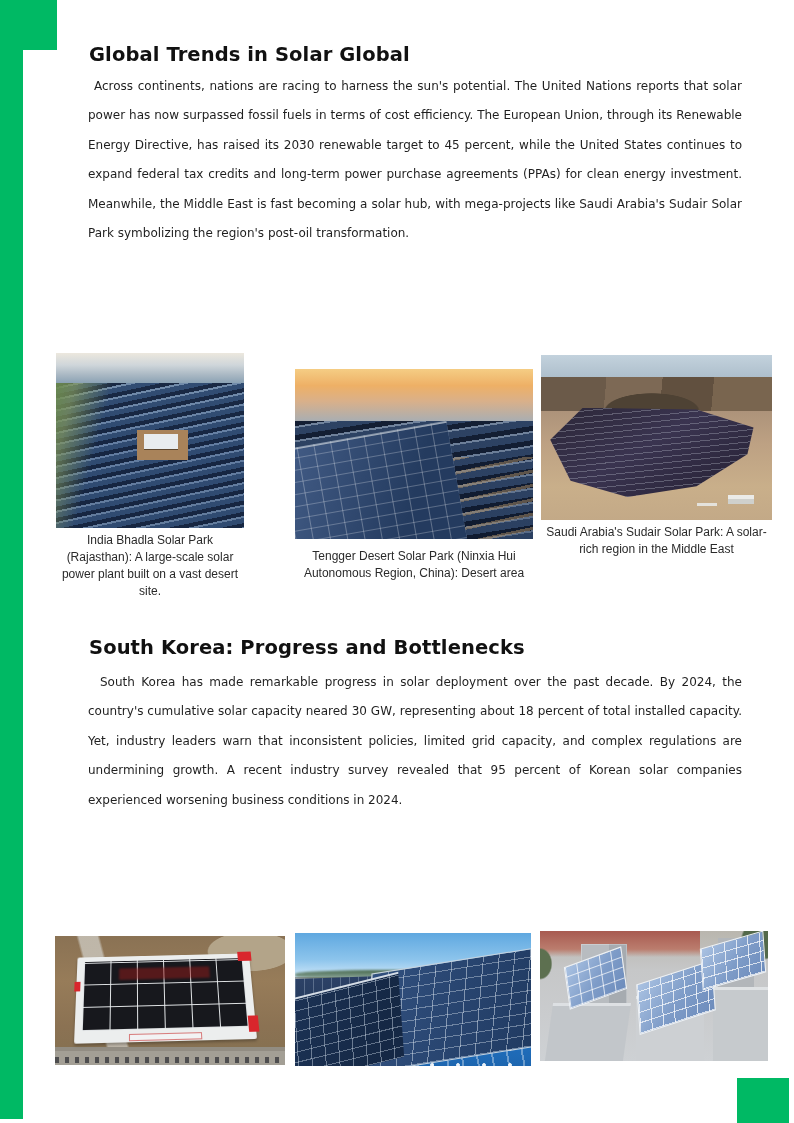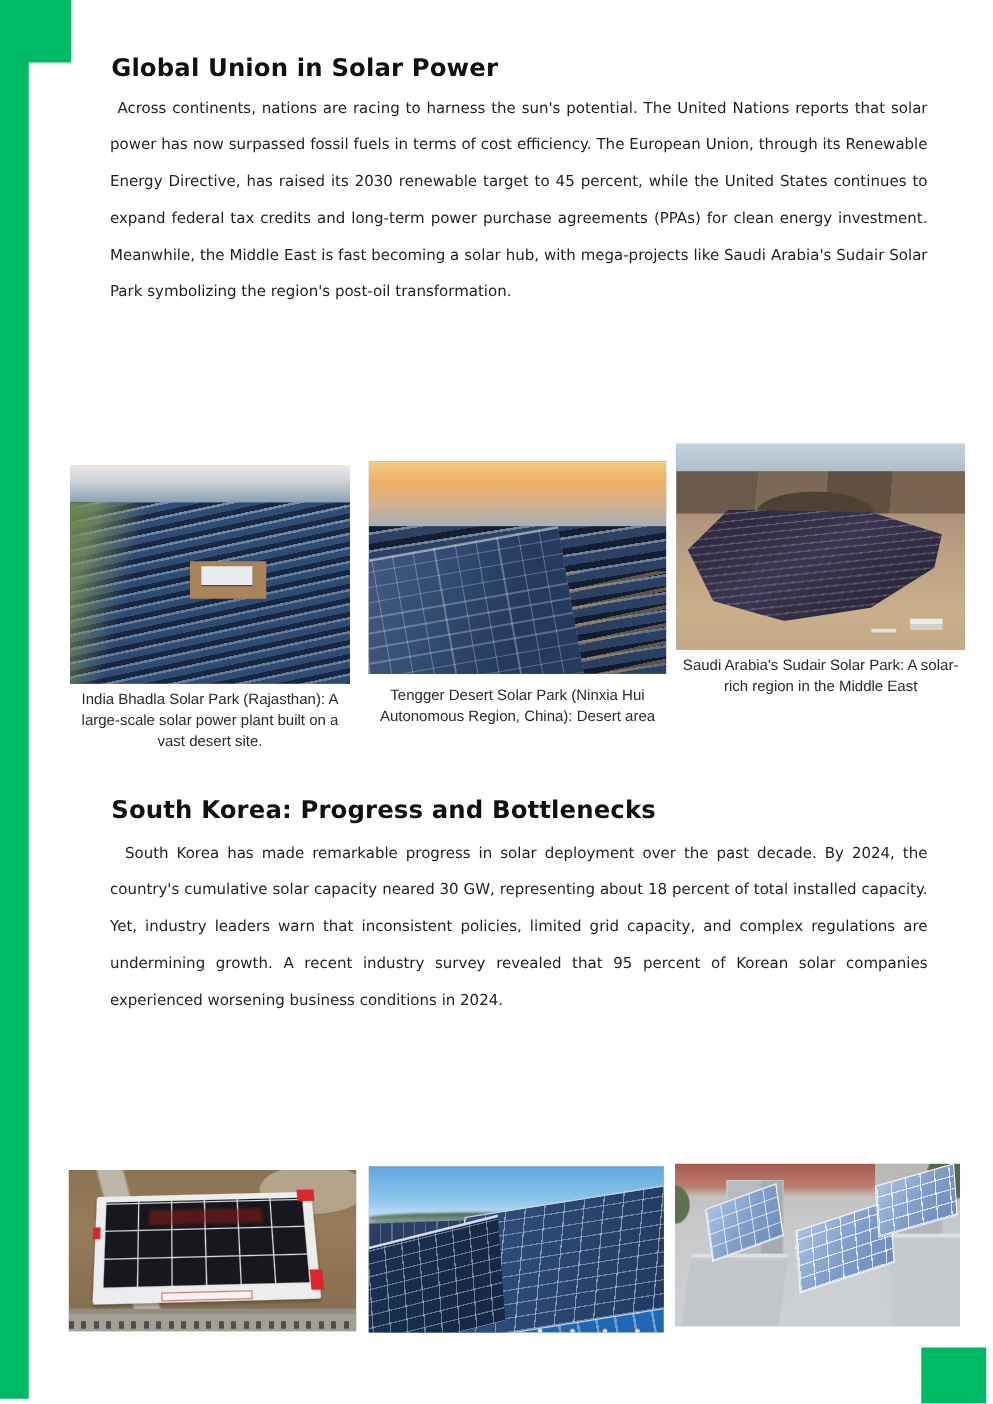--- a/index.html
+++ b/index.html
@@ -18,21 +18,21 @@
   .h1a{top:43px;}
   .h1b{top:636px;}
   .para{position:absolute;left:88px;width:654px;font-size:12px;line-height:29.4px;
         text-align:justify;color:#1f1f1f;}
   .para1{top:72px;text-indent:6px;}
   .para2{top:668px;text-indent:12px;}
   .note{position:absolute;left:88px;top:896px;width:654px;font-size:16px;line-height:29.4px;color:#1f1f1f;}
 
   
   .fig{position:absolute;}
-  .fig1{left:56px;top:372px;width:224px;}
+  .fig1{left:56px;top:353px;width:188px;}
   .fig2{left:295px;top:369px;width:238px;}
   .fig3{left:541px;top:355px;width:231px;}
   .photo{position:relative;overflow:hidden;background:#8fa3b5;}
   .fig1 .photo{height:175px;}
   .fig2 .photo{height:170px;}
   .fig3 .photo{height:165px;}
   .cap{font-family:"Liberation Sans",sans-serif;font-size:12px;line-height:17px;
        text-align:center;color:#2a2a2a;}
   .fig1 .cap{margin-top:4px;}
   .fig2 .cap{margin-top:9px;}
@@ -169,21 +169,21 @@
 </style>
 </head>
 <body>
 
 <div class="page">
 
   <div class="deco deco-leftbar"></div>
   <div class="deco deco-corner"></div>
   <div class="deco deco-bottomright"></div>
 
-  <div class="h1 h1a">Global Union in Solar Power</div>
+  <div class="h1 h1a">Global Trends in Solar Global</div>
   <div class="para para1">Across continents, nations are racing to harness the sun's potential. The United Nations reports that solar power has now surpassed fossil fuels in terms of cost efficiency. The European Union, through its Renewable Energy Directive, has raised its 2030 renewable target to 45 percent, while the United States continues to expand federal tax credits and long-term power purchase agreements (PPAs) for clean energy investment. Meanwhile, the Middle East is fast becoming a solar hub, with mega-projects like Saudi Arabia's Sudair Solar Park symbolizing the region's post-oil transformation.</div>
 
   <figure class="fig fig1" style="margin:0">
     <div class="photo">
       <div class="layer bh-sky"></div>
       <div class="layer bh-panels"></div>
       <div class="layer bh-green"></div>
       <div class="layer bh-pad"></div>
       <div class="layer bh-station"></div>
     </div>

